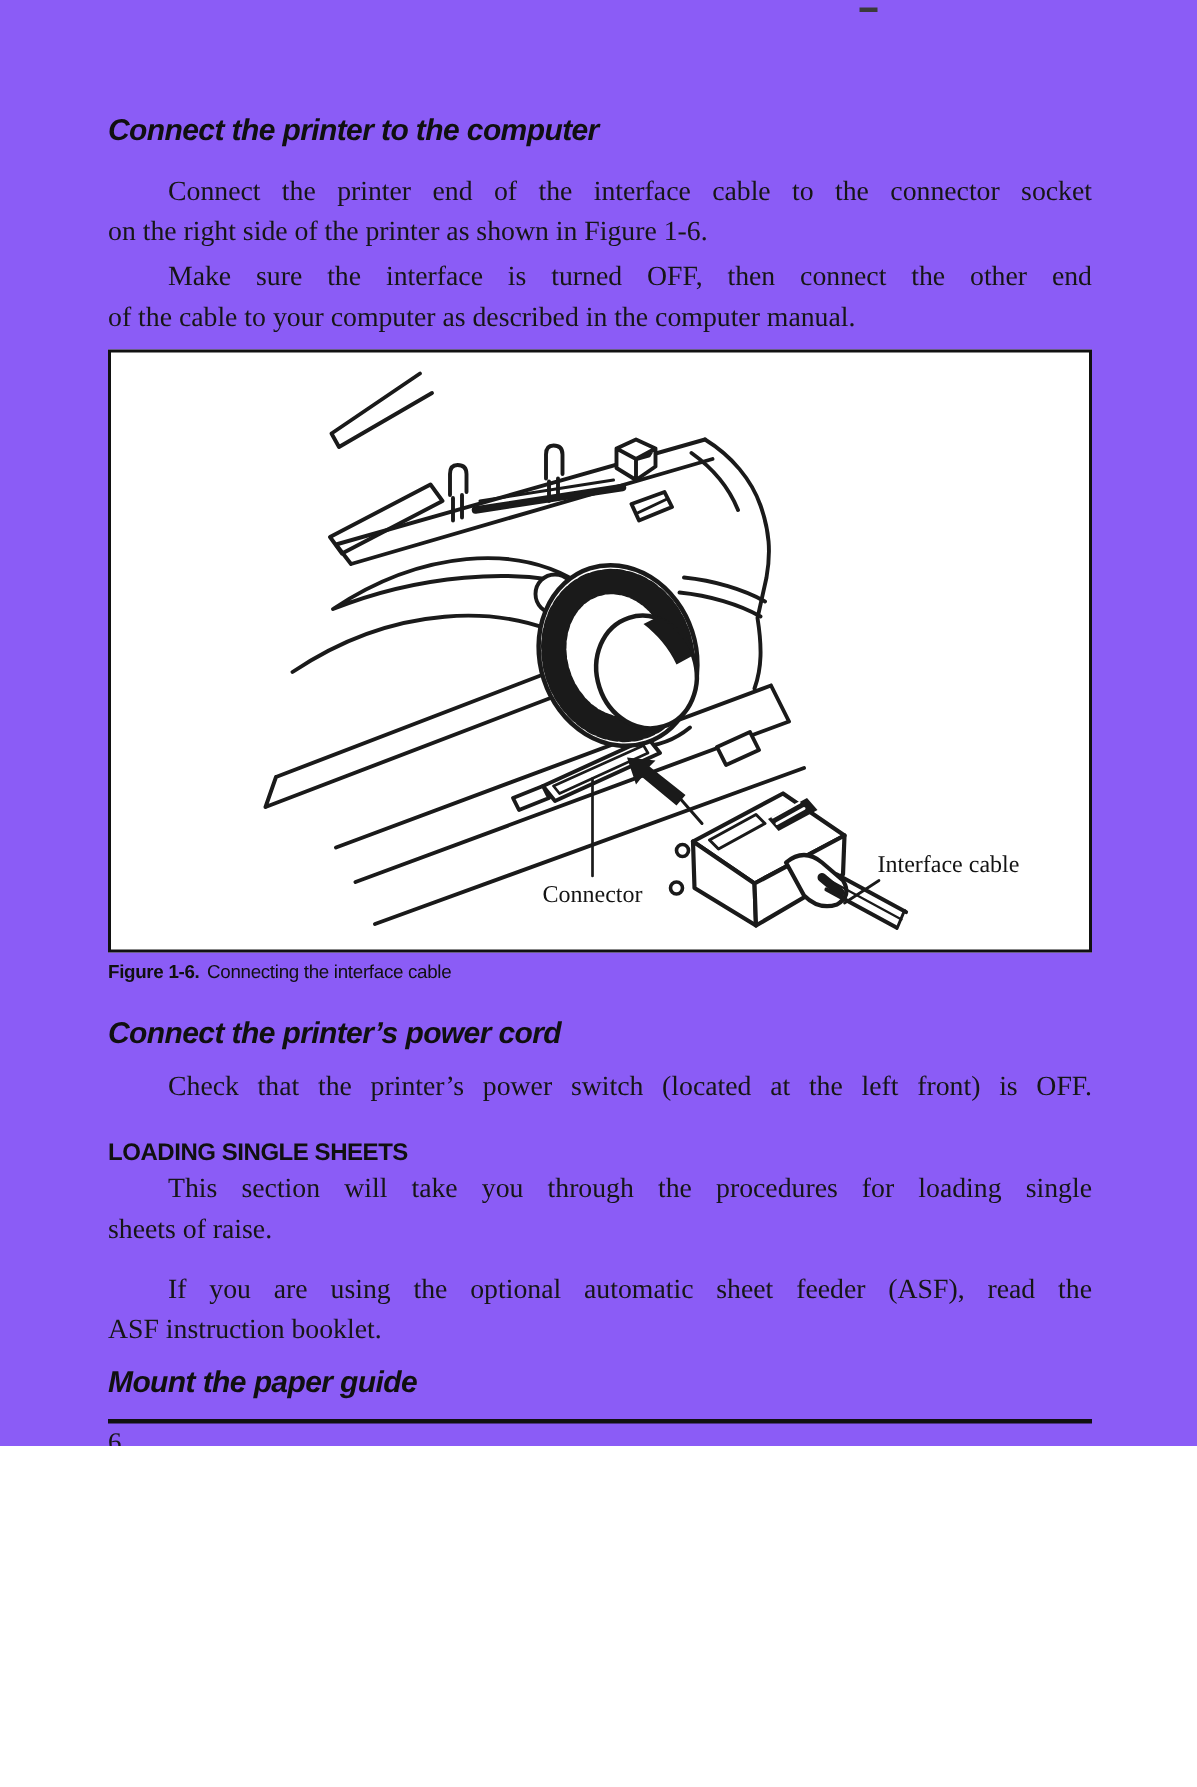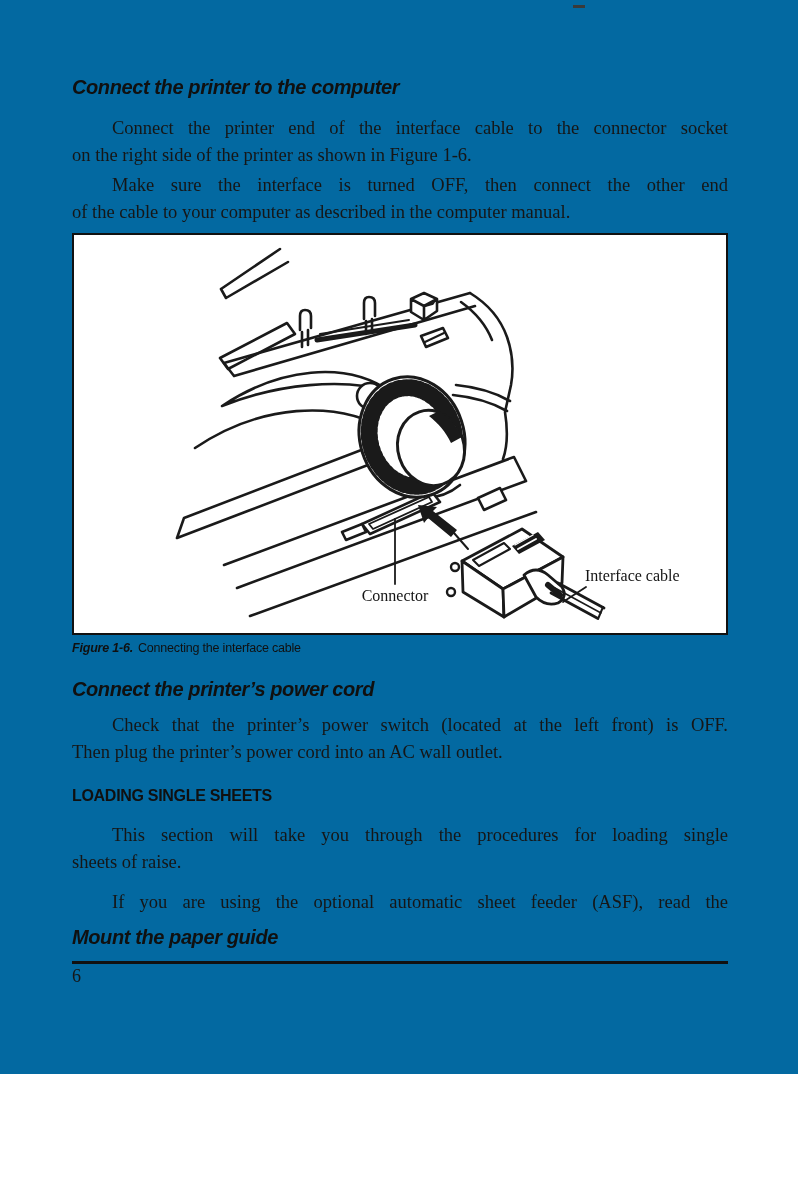--- a/index.html
+++ b/index.html
@@ -1,31 +1,31 @@
 <!DOCTYPE html>
 <html><head>
 <meta charset="utf-8">
 <style>
   html,body{margin:0;padding:0;background:#ffffff;}
-  .page{position:relative;width:798px;height:1074px;background:#0369a1;overflow:hidden;
+  .page{position:relative;width:798px;height:964px;background:#8b5cf6;overflow:hidden;
         font-family:"Liberation Serif",serif;color:#161616;}
   .artifact{position:absolute;left:573px;top:5px;width:12px;height:3px;background:#3a3a3a;}
   .content{position:absolute;left:72px;top:0;width:656px;}
   .hd{font-family:"Liberation Sans",sans-serif;font-weight:bold;font-style:italic;
       font-size:20px;line-height:22px;letter-spacing:-0.4px;color:#101010;margin:0;}
   .hd-caps{font-style:normal;font-size:16px;letter-spacing:-0.3px;}
   .para{margin:0;font-size:18.5px;line-height:27px;}
   .ln{display:block;text-align:justify;}
   .jl{text-align-last:justify;}
   .ind{text-indent:40px;}
   .figure{margin:0;border:2px solid #111;height:398px;position:relative;background:#fff;}
   .figure svg{position:absolute;left:0;top:0;}
   .caption{font-family:"Liberation Sans",sans-serif;font-size:12.5px;line-height:17px;
            letter-spacing:-0.2px;color:#101010;}
-  .cap-label{font-weight:bold;font-style:italic;text-align:right;}
+  .cap-label{font-weight:bold;text-align:right;}
   .cap-text{margin-left:5px;}
   .rule{height:3px;background:#111;}
   .pagenum{font-size:18px;line-height:20px;}
   .figtext{font-family:"Liberation Serif",serif;font-size:16px;fill:#141414;}
 </style>
 </head>
 <body>
 
 <div class="page">
   <div class="artifact"></div>
@@ -120,33 +120,33 @@
     </div>
 
     <div class="caption" style="margin-top:5px">
       <span class="cap-label">Figure 1-6.</span><span class="cap-text">Connecting the interface cable</span>
     </div>
 
     <h2 class="hd" style="margin-top:21px">Connect the printer’s power cord</h2>
 
     <p class="para" style="margin-top:12px">
       <span class="ln jl ind">Check that the printer’s power switch (located at the left front) is OFF.</span>
-      <span class="ln">Then plug the printer’s power cord into an AC wall outlet.</span>
     </p>
 
 
     <h2 class="hd hd-caps" style="margin-top:19px">LOADING SINGLE SHEETS</h2>
 
-    <p class="para" style="margin-top:15px">
+    <p class="para" style="">
       <span class="ln jl ind">This section will take you through the procedures for loading single</span>
       <span class="ln">sheets of raise.</span>
     </p>
 
     <p class="para" style="margin-top:13px">
       <span class="ln jl ind">If you are using the optional automatic sheet feeder (ASF), read the</span>
+      <span class="ln">ASF instruction booklet.</span>
     </p>
 
     <h2 class="hd" style="margin-top:10px">Mount the paper guide</h2>
 
 
     <div class="rule" style="margin-top:13px"></div>
     <div class="pagenum" style="margin-top:2px">6</div>
 
   </div>
 </div>

